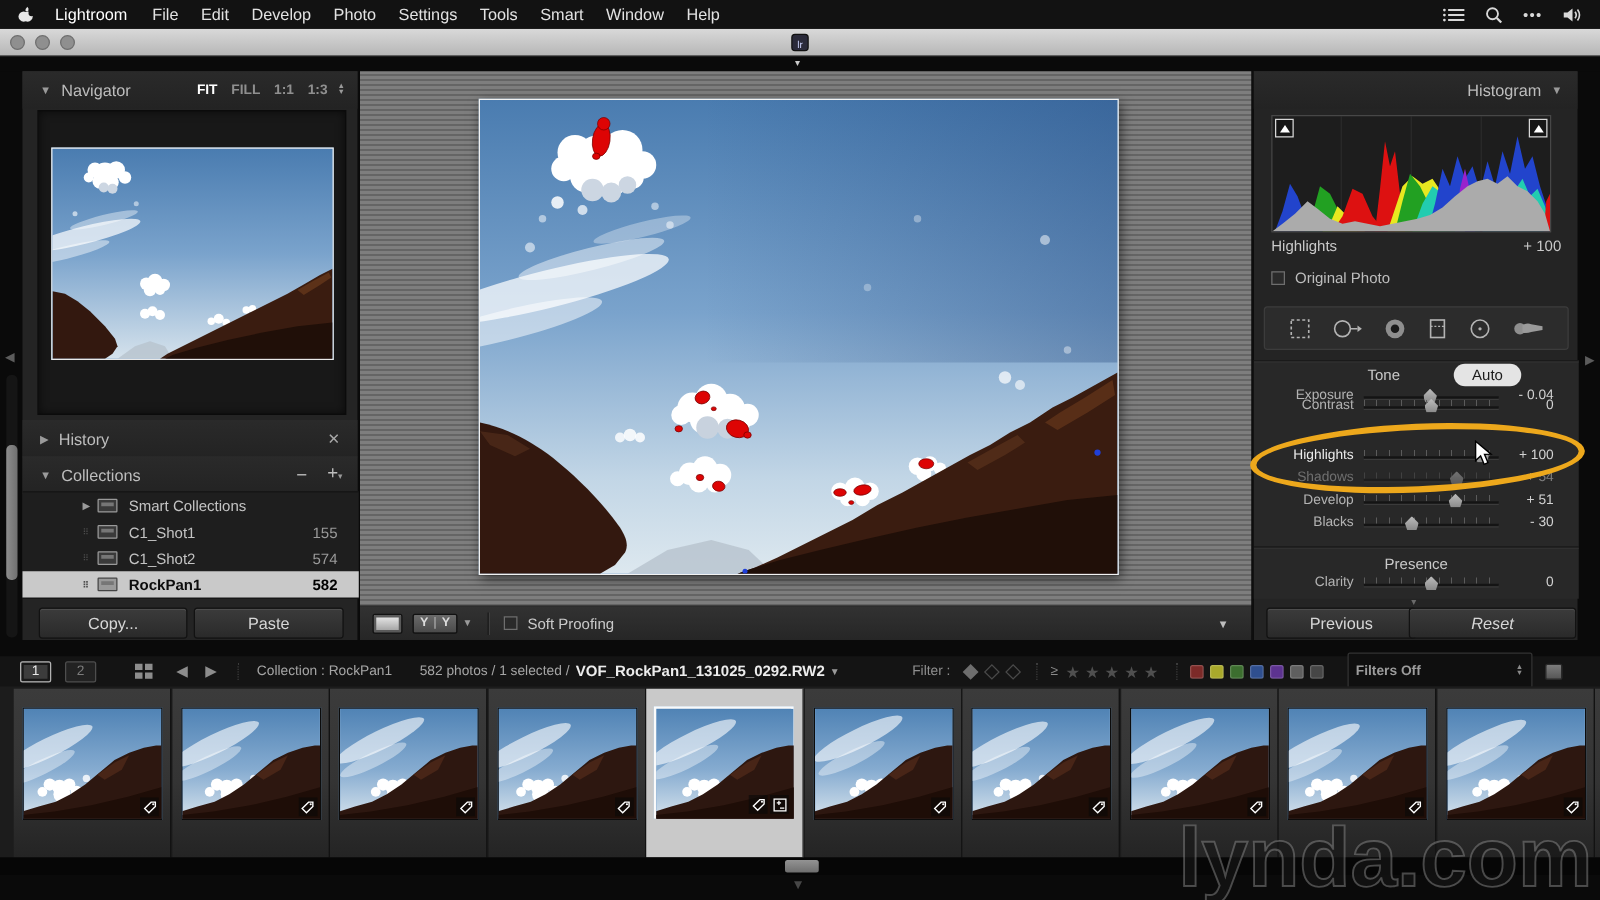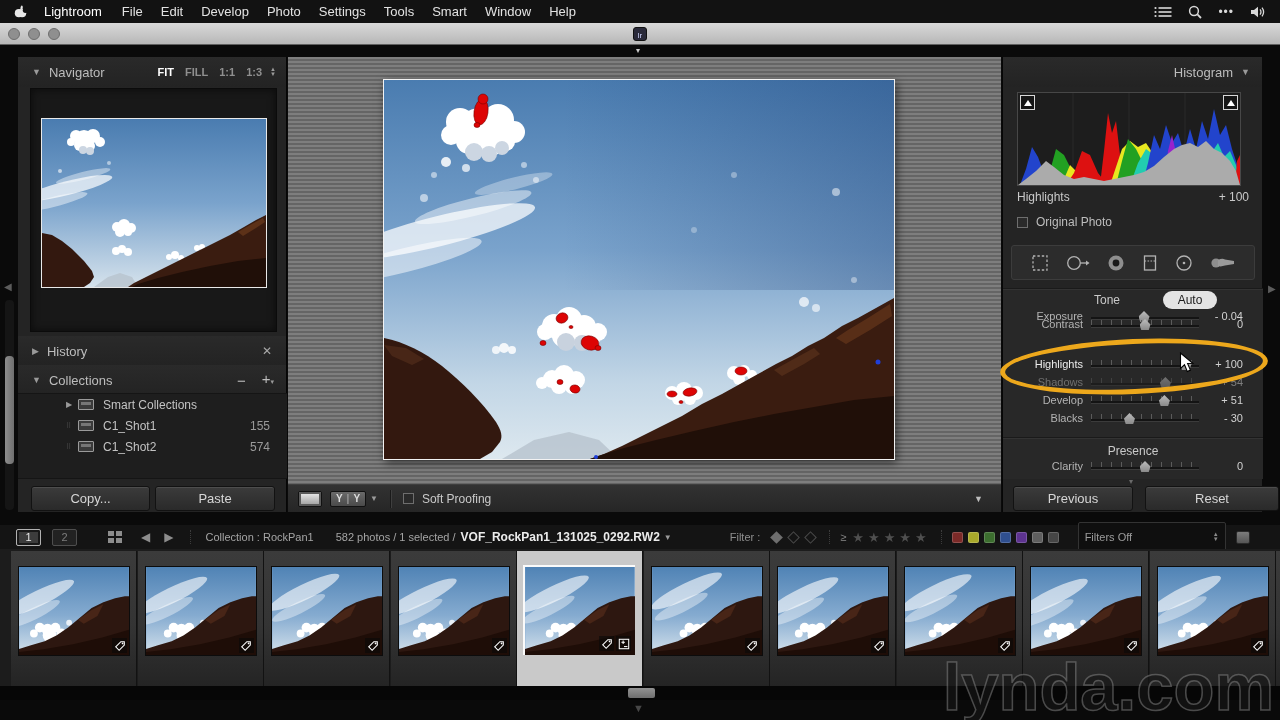--- a/index.html
+++ b/index.html
@@ -134,21 +134,21 @@
   .grid-ico i{width:6px;height:5px;background:#8d8d8d;}
   .fs-arrow{color:#8d8d8d;font-size:12px;margin:0 7px;}
   .fs-sep{width:1px;height:14px;border-left:1px dotted #3c3c3c;margin:0 10px;}
   .fname{color:#ececec;font-weight:bold;font-size:12px;}
   .flag{width:9px;height:9px;transform:rotate(45deg);margin:0 4px;}
   .flag.f1{background:#6e6e6e;}
   .flag.f2{border:1px solid #4a4a4a;}
   .star{color:#4f4f4f;font-size:13px;letter-spacing:4px;}
   .chip{width:11px;height:11px;border-radius:2px;border:1px solid rgba(255,255,255,.18);margin-right:5px;}
   .filters-dd{width:148px;height:30px;background:#0f0f0f;border:1px solid #333;border-radius:2px;
-              display:flex;align-items:center;color:#9c9c9c;padding:0 6px;margin-left:14px;}
+              display:flex;align-items:center;color:#9c9c9c;padding:0 6px;margin-left:14px;font-weight:bold;}
   .filters-dd .updown{margin-left:auto;margin-right:0;color:#8a8a8a;}
   .lockbtn{width:14px;height:13px;background:linear-gradient(#7c7c7c,#565656);border:1px solid #2a2a2a;
            border-radius:2px;margin-left:10px;}
 
   
   .filmstrip{position:absolute;left:0;top:549px;width:1280px;height:137px;background:#1c1c1c;overflow:hidden;}
   .cell{position:absolute;top:2px;width:126px;height:135px;border-right:1px solid #121212;
         background:linear-gradient(#3b3b3b 0%,#343434 55%,#242424 100%);}
   .cell.selected{background:#c9c9c9;}
   .thumbimg{position:absolute;left:7px;top:15px;width:112px;height:90px;border:1px solid #0c0c0c;background:#7aa3cc;}
@@ -331,20 +331,26 @@
           <span class="coll-dots">⠿</span>
           <span class="coll-ico"></span>
           <span>C1_Shot1</span>
           <span class="coll-count">155</span>
         </div>
         <div class="coll-row" style="top: 42px;">
           <span class="coll-dots">⠿</span>
           <span class="coll-ico"></span>
           <span>C1_Shot2</span>
           <span class="coll-count">574</span>
+        </div>
+        <div class="coll-row selected" style="top: 63px;">
+          <span class="coll-dots">⠿</span>
+          <span class="coll-ico"></span>
+          <span>RockPan1</span>
+          <span class="coll-count">582</span>
         </div>
       </div>
     <div class="collapse-arrow" style="left:148px;top:478px;color:#6a6a6a;">▾</div>
     <div class="lr-btn" style="left:13px;top:429px;width:119px;">Copy...</div>
     <div class="lr-btn" style="left:137px;top:429px;width:120px;">Paste</div>
   </div>
 
   <div class="canvas">
     <div class="photo" id="photoBox">
         <svg width="510" height="379" viewBox="0 0 510 379">
@@ -596,21 +602,21 @@
           <span class="s-label">Clarity</span>
           <div class="s-ticks"></div>
           <div class="s-track"></div>
           <div class="s-thumb" style="left: 136.5px;"></div>
           <span class="s-val">0</span>
         </div>
       </div>
 
     <div class="collapse-arrow" style="left:126px;top:421px;color:#6a6a6a;">▾</div>
     <div class="lr-btn" style="left:10px;top:429px;width:120px;">Previous</div>
-    <div class="lr-btn" style="left:142px;top:429px;width:134px;">Reset</div>
+    <div class="lr-btn" style="left:124px;top:429px;width:134px;font-style:italic;">Reset</div>
   </div>
 
   <div class="fsbar">
     <div style="width:16px;"></div>
     <div id="winButtons" style="display:flex;">
         <span class="winbtn on">1</span>
         <span class="winbtn off">2</span>
       </div>
     <div class="grid-ico">
         <i></i>

